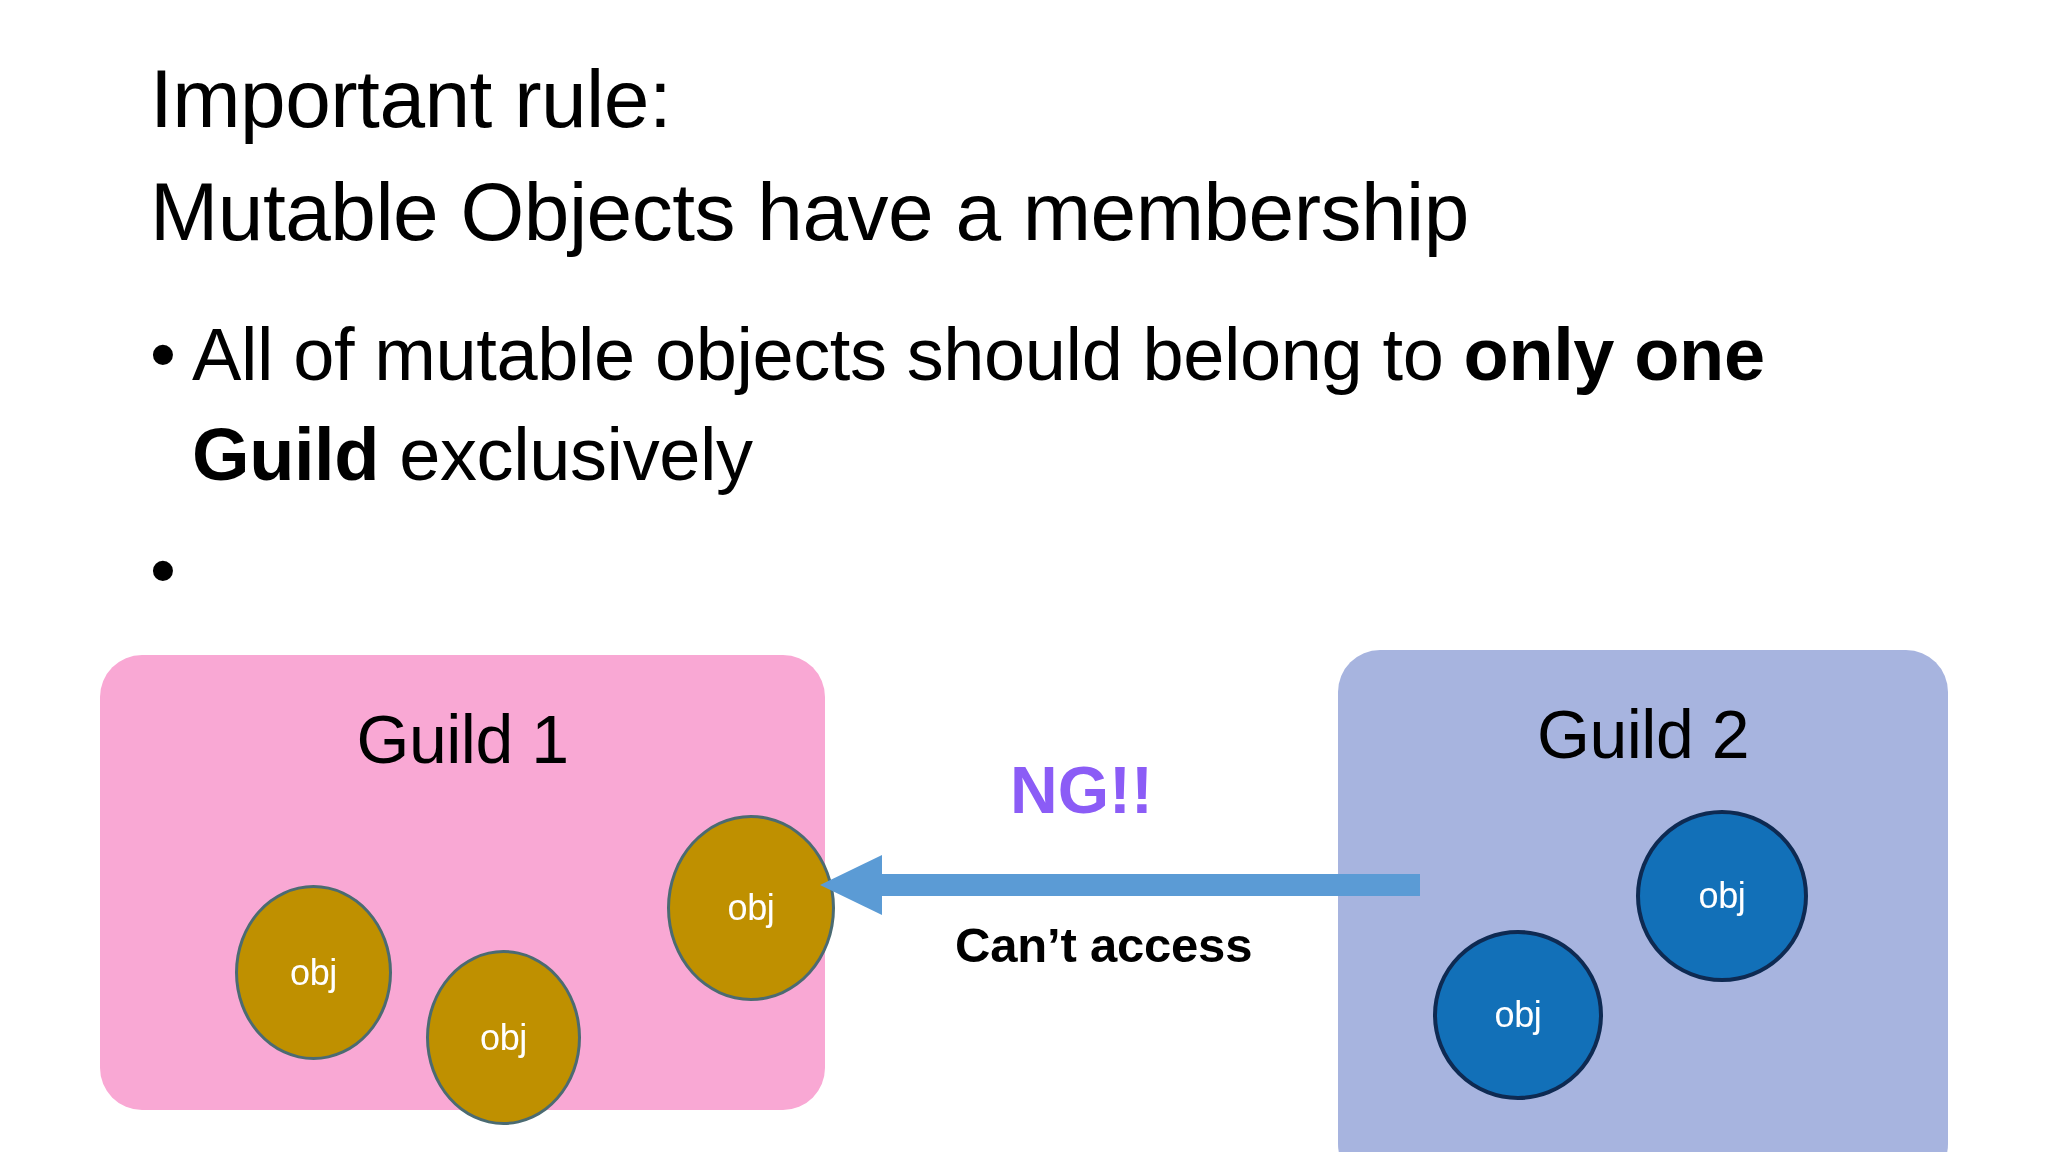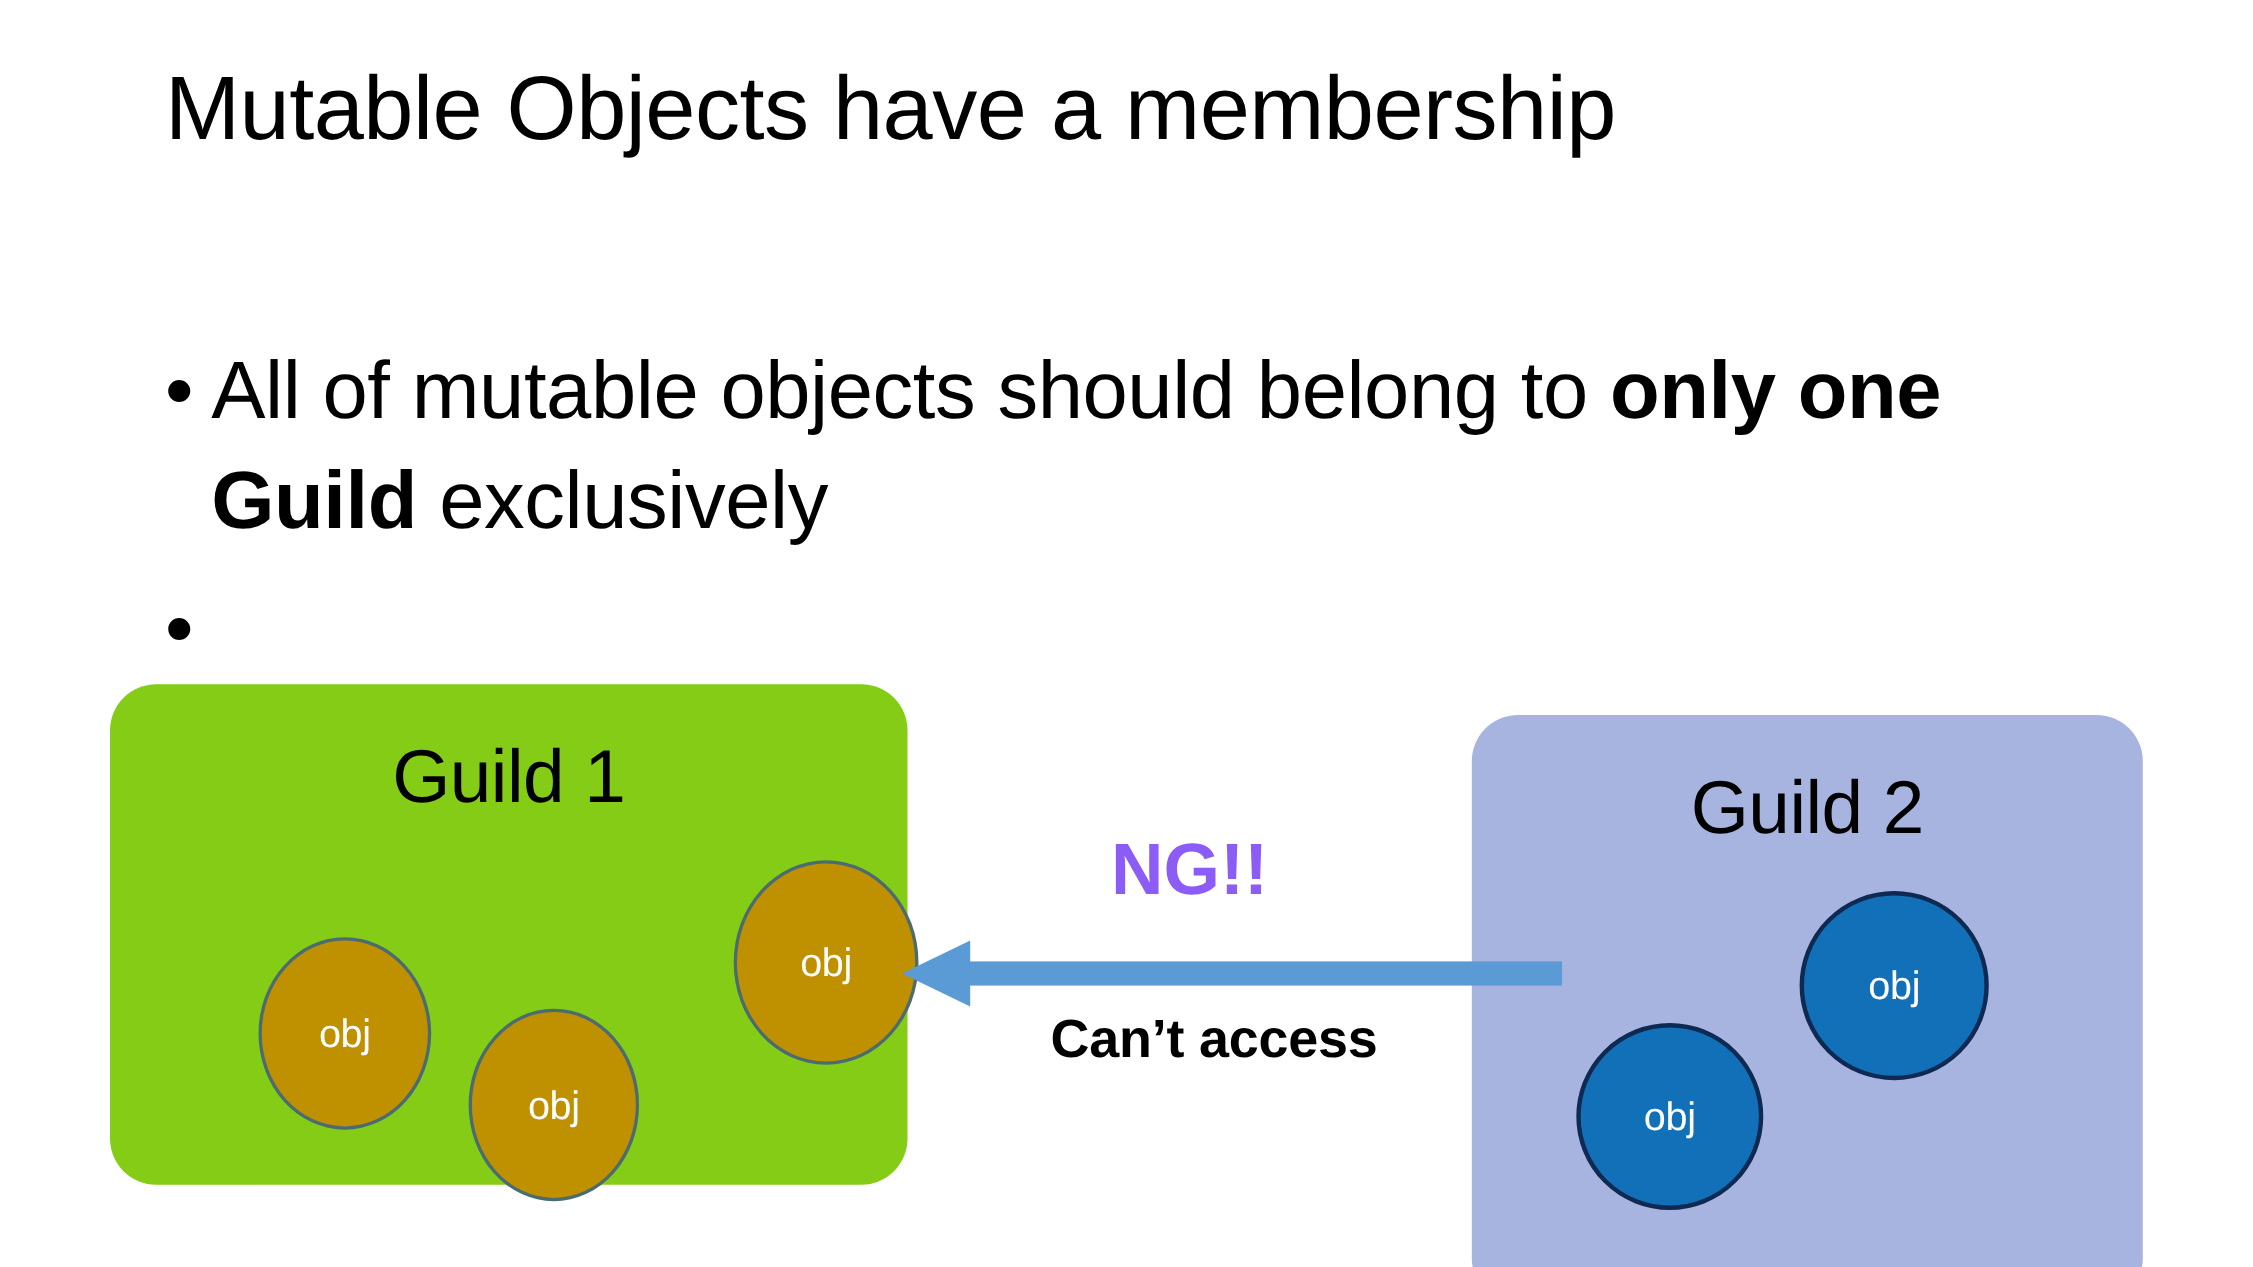--- a/index.html
+++ b/index.html
@@ -60,24 +60,24 @@
   .bullet-text { display: inline; }
   .b { font-weight: bold; }
 
   
   .guild-box {
     position: absolute;
     border-radius: 42px;
   }
   #guild-1-box {
     left: 100px;
-    top: 622px;
+    top: 655px;
     width: 725px;
     height: 455px;
-    background: #84cc16;
+    background: #f9a8d4;
   }
   #guild-2-box {
     left: 1338px;
     top: 650px;
     width: 610px;
     height: 536px;
     background: #A7B4DF;
   }
   .guild-title {
     position: absolute;
@@ -149,20 +149,21 @@
     font-weight: bold;
     color: #000000;
     letter-spacing: -0.2px;
   }
   .note-line { display: block; white-space: nowrap; }
 </style>
 </head>
 <body>
 
 <div id="title-block">
+  <div class="title-line">Important rule:</div>
   <div class="title-line">Mutable Objects have a membership</div>
 </div>
 
 <div id="bullet-list">
 
   <div class="bullet-item">
     <span class="bullet-dot">•</span>
     <span class="bullet-text"><span>All of mutable objects should belong to </span><span class="b">only one Guild</span><span> exclusively</span></span>
   </div>
 

